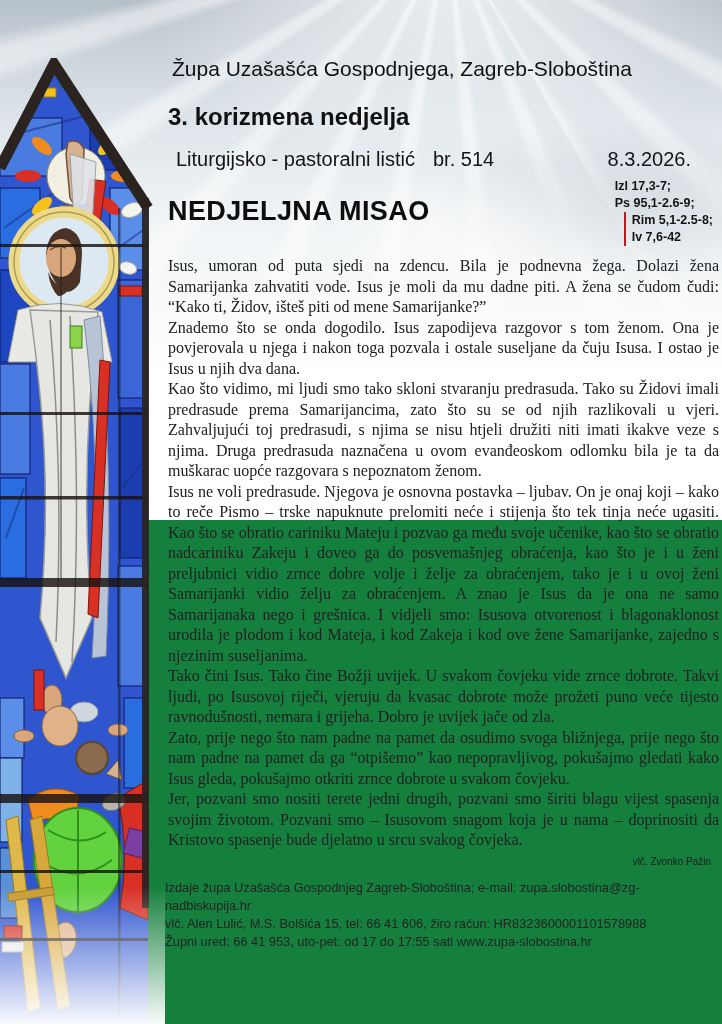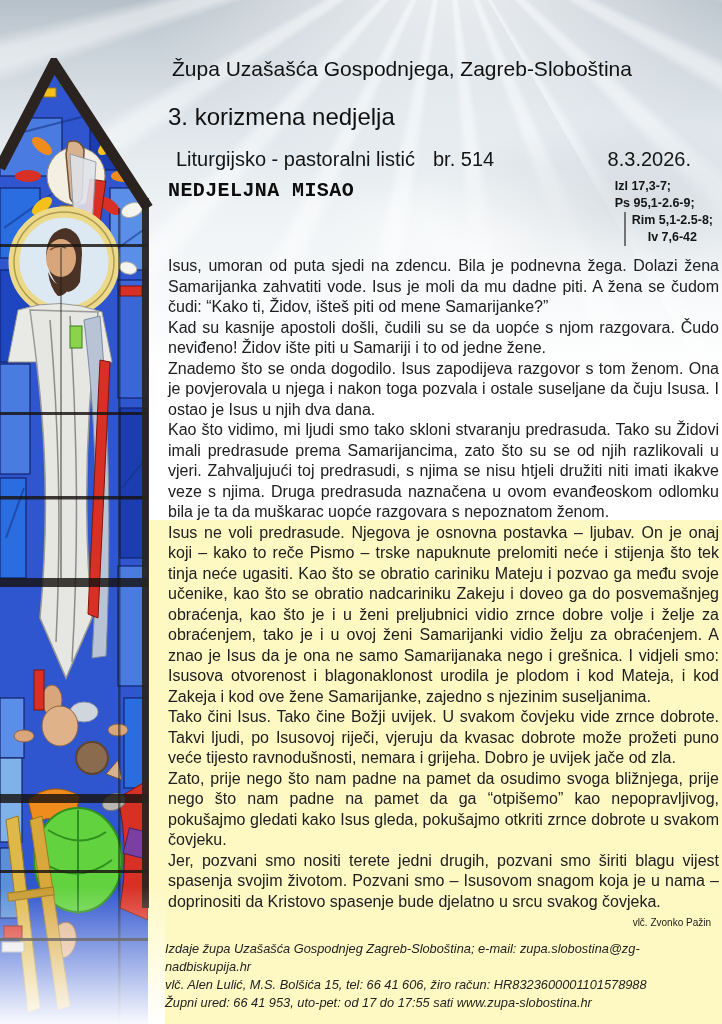--- a/index.html
+++ b/index.html
@@ -1,21 +1,21 @@
 <!DOCTYPE html>
 <html lang="hr"><head>
 <meta charset="utf-8">
 <style>
   * { margin:0; padding:0; box-sizing:border-box; }
   html,body { width:722px; height:1024px; }
   body { font-family:"Liberation Sans", sans-serif; color:#1c1c1e; }
 
   .page {
     position:relative; width:722px; height:1024px; overflow:hidden;
-    background:#fef9c3;
+    background:#15803d;
   }
 
   
   .sky {
     position:absolute; left:0; top:0; width:722px; height:520px;
     background:
       radial-gradient(ellipse 300px 120px at 88% 205px, rgba(173,184,194,.35), rgba(173,184,194,0) 70%),
       radial-gradient(ellipse 260px 100px at 70% 235px, rgba(255,255,255,.8), rgba(255,255,255,0) 70%),
       repeating-conic-gradient(from 150deg at 62% -70px,
         rgba(255,255,255,0) 0deg 5deg,
@@ -30,40 +30,40 @@
   }
 
   
   .window-wrap { position:absolute; left:0; top:58px; width:165px; height:966px; }
 
   
   .content { position:absolute; left:168px; top:56px; width:551px; }
 
   .parish-title { font-size:21px; line-height:26px; padding-left:4px; color:#111; }
 
-  .sunday-title { margin-top:20px; font-size:24px; line-height:30px; font-weight:normal; color:#101010; }
+  .sunday-title { margin-top:20px; font-size:24px; line-height:30px; font-weight:bold; color:#101010; }
 
   .masthead-row { margin-top:14px; padding-left:8px; padding-right:28px;
     display:flex; align-items:flex-end; font-size:20px; line-height:26px; color:#151515; }
   .issue-number { margin-left:18px; }
   .issue-date { margin-left:auto; }
 
   .section-row { margin-top:6px; display:flex; align-items:flex-start; }
-  .section-heading { font-size:20px; line-height:26px; font-weight:bold; letter-spacing:.4px; color:#0d0d0d; margin-top:0;font-family:Liberation Mono, monospace; }
+  .section-heading { font-size:27px; line-height:26px; font-weight:bold; letter-spacing:.4px; color:#0d0d0d; margin-top:20px; }
   .readings { margin-left:auto; margin-right:6px; display:flex; font-size:12.5px; font-weight:bold; line-height:17px; color:#141414;flex-direction:column; }
-  .readings-col2 { border-left:2px solid #737373; padding-left:6px; margin-left:9px;text-align:center; }
-
-  .article { margin-top:10px; }
+  .readings-col2 { border-left:2px solid #b91c1c; padding-left:6px; margin-left:9px; }
+
+  .article { margin-top:10px;font-family:Liberation Serif, serif; }
   .article p {
     font-size:16px; line-height:20.5px; text-align:justify; color:#202022;
   }
 
   .signature { margin-top:2px; text-align:right; padding-right:8px; font-size:10px; line-height:18px; color:#1a1a1a; }
 
-  .footer { margin-top:8px; margin-left:-3px; font-size:12.8px; line-height:18px; color:#222;font-style:italic; }
+  .footer { margin-top:8px; margin-left:-3px; font-size:12.8px; line-height:18px; color:#222; }
 </style>
 </head>
 <body>
 
 <div class="page">
 
   <div class="sky"></div>
   <div class="sky-fade"></div>
 
   <div class="window-wrap">
@@ -219,21 +219,20 @@
         </div>
         <div class="readings-col2">
           <div>Rim 5,1-2.5-8;</div>
           <div>Iv 7,6-42</div>
         </div>
       </div>
     </div>
 
     <div class="article">
       <p>Isus, umoran od puta sjedi na zdencu. Bila je podnevna žega. Dolazi žena Samarijanka zahvatiti vode. Isus je moli da mu dadne piti. A žena se čudom čudi: “Kako ti, Židov, išteš piti od mene Samarijanke?”</p>
-      <p>Kad su kasnije apostoli došli, čudili su se da uopće s njom razgovara. Čudo neviđeno! Židov ište piti u Samariji i to od jedne žene.</p>
       <p>Znademo što se onda dogodilo. Isus zapodijeva razgovor s tom ženom. Ona je povjerovala u njega i nakon toga pozvala i ostale suseljane da čuju Isusa. I ostao je Isus u njih dva dana.</p>
       <p>Kao što vidimo, mi ljudi smo tako skloni stvaranju predrasuda. Tako su Židovi imali predrasude prema Samarijancima, zato što su se od njih razlikovali u vjeri. Zahvaljujući toj predrasudi, s njima se nisu htjeli družiti niti imati ikakve veze s njima. Druga predrasuda naznačena u ovom evanđeoskom odlomku bila je ta da muškarac uopće razgovara s nepoznatom ženom.</p>
       <p>Isus ne voli predrasude. Njegova je osnovna postavka – ljubav. On je onaj koji – kako to reče Pismo – trske napuknute prelomiti neće i stijenja što tek tinja neće ugasiti. Kao što se obratio cariniku Mateju i pozvao ga među svoje učenike, kao što se obratio nadcariniku Zakeju i doveo ga do posvemašnjeg obraćenja, kao što je i u ženi preljubnici vidio zrnce dobre volje i želje za obraćenjem, tako je i u ovoj ženi Samarijanki vidio želju za obraćenjem. A znao je Isus da je ona ne samo Samarijanaka nego i grešnica. I vidjeli smo: Isusova otvorenost i blagonaklonost urodila je plodom i kod Mateja, i kod Zakeja i kod ove žene Samarijanke, zajedno s njezinim suseljanima.</p>
       <p>Tako čini Isus. Tako čine Božji uvijek. U svakom čovjeku vide zrnce dobrote. Takvi ljudi, po Isusovoj riječi, vjeruju da kvasac dobrote može prožeti puno veće tijesto ravnodušnosti, nemara i grijeha. Dobro je uvijek jače od zla.</p>
       <p>Zato, prije nego što nam padne na pamet da osudimo svoga bližnjega, prije nego što nam padne na pamet da ga “otpišemo” kao nepopravljivog, pokušajmo gledati kako Isus gleda, pokušajmo otkriti zrnce dobrote u svakom čovjeku.</p>
       <p>Jer, pozvani smo nositi terete jedni drugih, pozvani smo širiti blagu vijest spasenja svojim životom. Pozvani smo – Isusovom snagom koja je u nama – doprinositi da Kristovo spasenje bude djelatno u srcu svakog čovjeka.</p>
     </div>
 
     <div class="signature">vlč. Zvonko Pažin</div>
 

